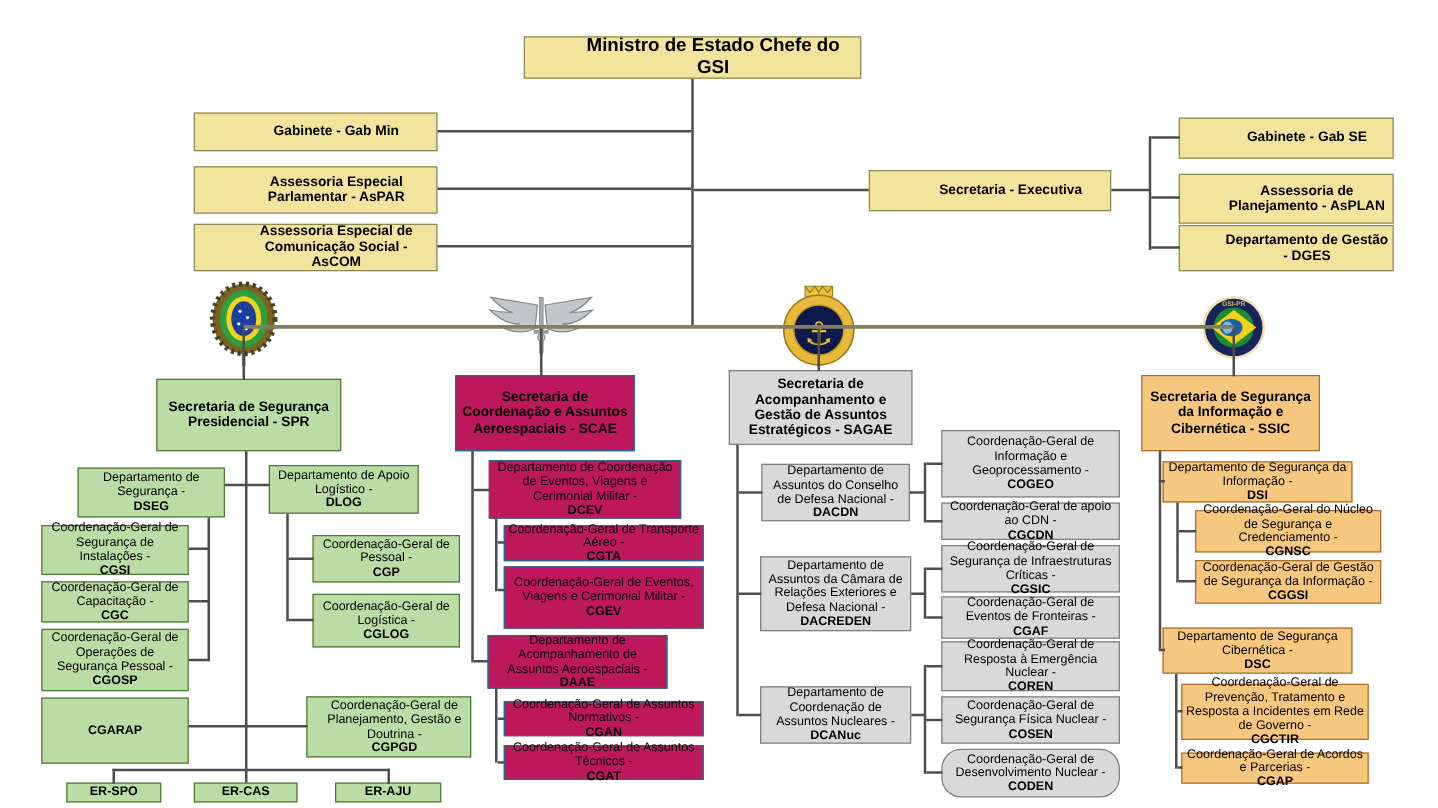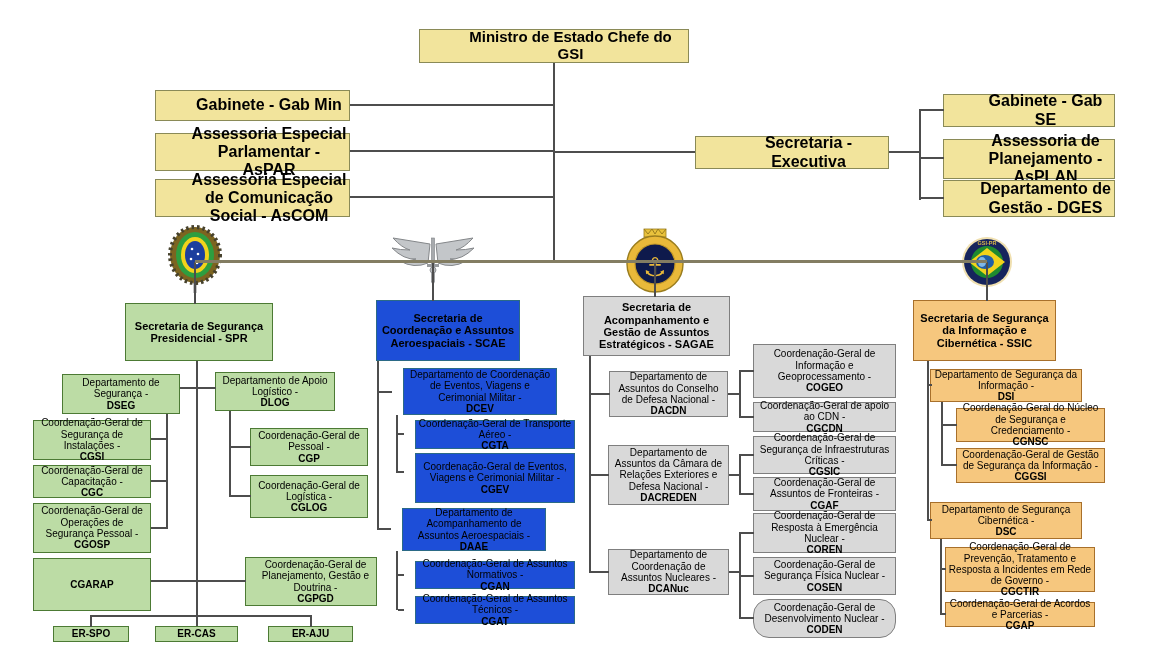--- a/index.html
+++ b/index.html
@@ -8,25 +8,25 @@
     font-family:"Liberation Sans",sans-serif;color:#000;
   }
   .box{
     position:absolute;box-sizing:border-box;border:1.6px solid #555;
     display:flex;align-items:center;justify-content:center;text-align:center;
     padding:1px 2px;line-height:1.13;
   }
   .box span{display:block;width:100%;}
   .yellow{background:#F2E49C;border-color:#8a8a57;padding-left:35px;}
   .green {background:#BCDCA5;border-color:#4C7A34;}
-  .blue  {background:#1d4ed8;border-color:#2B6A86;margin-left:12px;}
+  .blue  {background:#be185d;border-color:#2B6A86;}
   .gray  {background:#D9D9D9;border-color:#7F7F7F;}
   .orange{background:#F6C77E;border-color:#A8702B;}
   .root{font-size:15px;font-weight:bold;}
-  .ybx {font-size:16px;font-weight:bold;}
+  .ybx {font-size:11px;font-weight:bold;}
   .hd  {font-size:11px;font-weight:bold;}
   .sm  {font-size:10px;}
   .er  {font-size:10px;font-weight:bold;}
   .ln{position:absolute;background:#4d4d4d;}
   .mainln{position:absolute;background:#837d62;}
   .emb{position:absolute;}
 
   
   #b-root{left:419px;top:29px;width:270px;height:34px;}
   #b-gabmin{left:155px;top:90px;width:195px;height:31px;}
@@ -241,21 +241,21 @@
   <div class="box gray sm" id="b-cogeo">
       <span><span>Coordenação-Geral de Informação e Geoprocessamento - </span><b>COGEO</b></span>
     </div>
   <div class="box gray sm" id="b-cgcdn">
       <span><span>Coordenação-Geral de apoio ao CDN - </span><b>CGCDN</b></span>
     </div>
   <div class="box gray sm" id="b-cgsic">
       <span><span>Coordenação-Geral de Segurança de Infraestruturas Críticas - </span><b>CGSIC</b></span>
     </div>
   <div class="box gray sm" id="b-cgaf">
-      <span><span>Coordenação-Geral de Assuntos de Fronteiras - </span><b>CGAF</b></span>
+      <span><span>Coordenação-Geral de Eventos de Fronteiras - </span><b>CGAF</b></span>
     </div>
   <div class="box gray sm" id="b-coren">
       <span><span>Coordenação-Geral de Resposta à Emergência Nuclear - </span><b>COREN</b></span>
     </div>
   <div class="box gray sm" id="b-cosen">
       <span><span>Coordenação-Geral de Segurança Física Nuclear - </span><b>COSEN</b></span>
     </div>
   <div class="box gray sm" id="b-coden">
       <span><span>Coordenação-Geral de Desenvolvimento Nuclear - </span><b>CODEN</b></span>
     </div>

